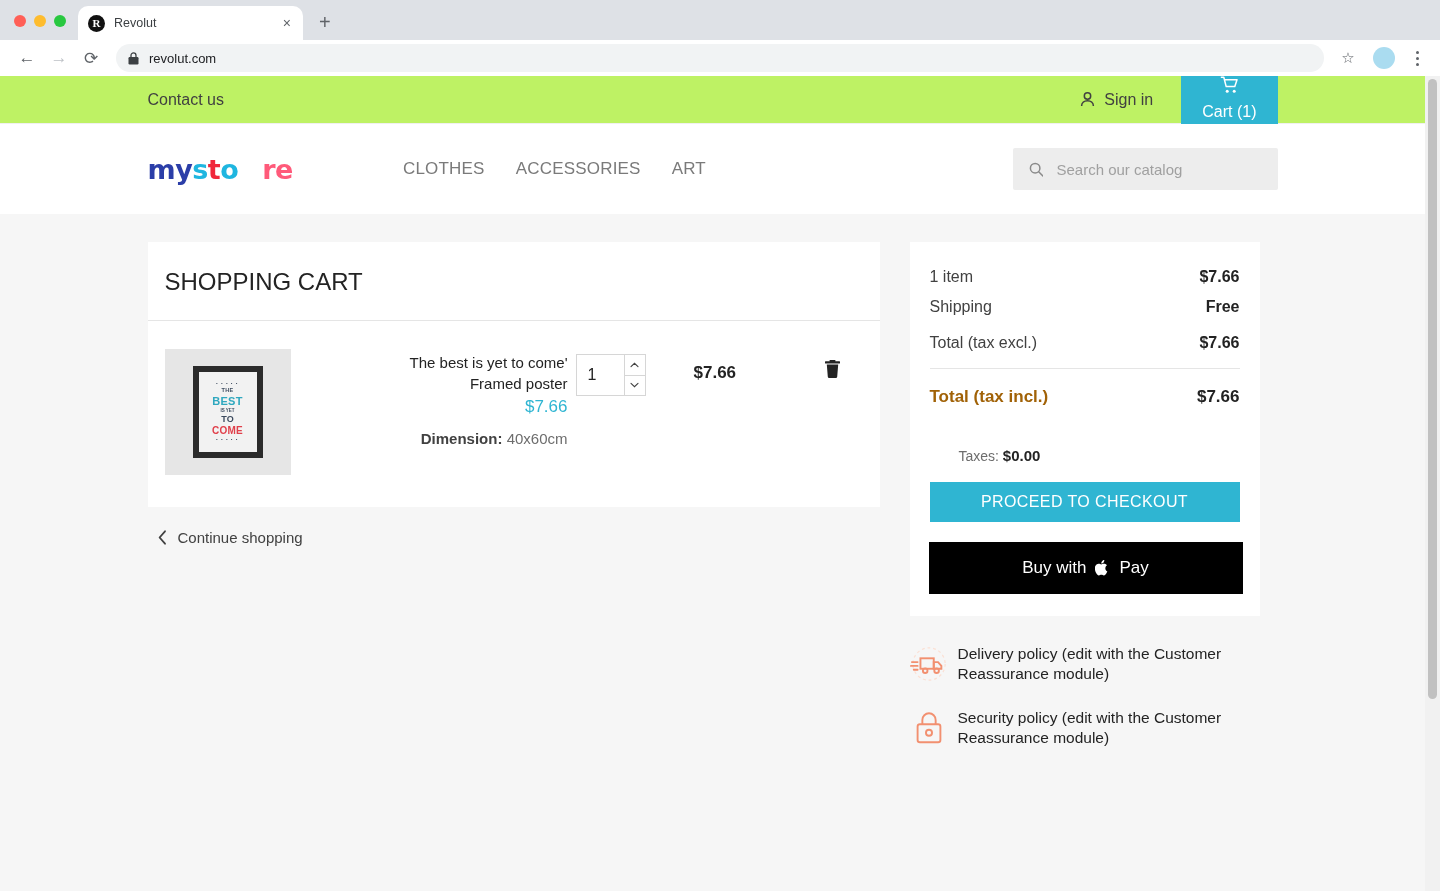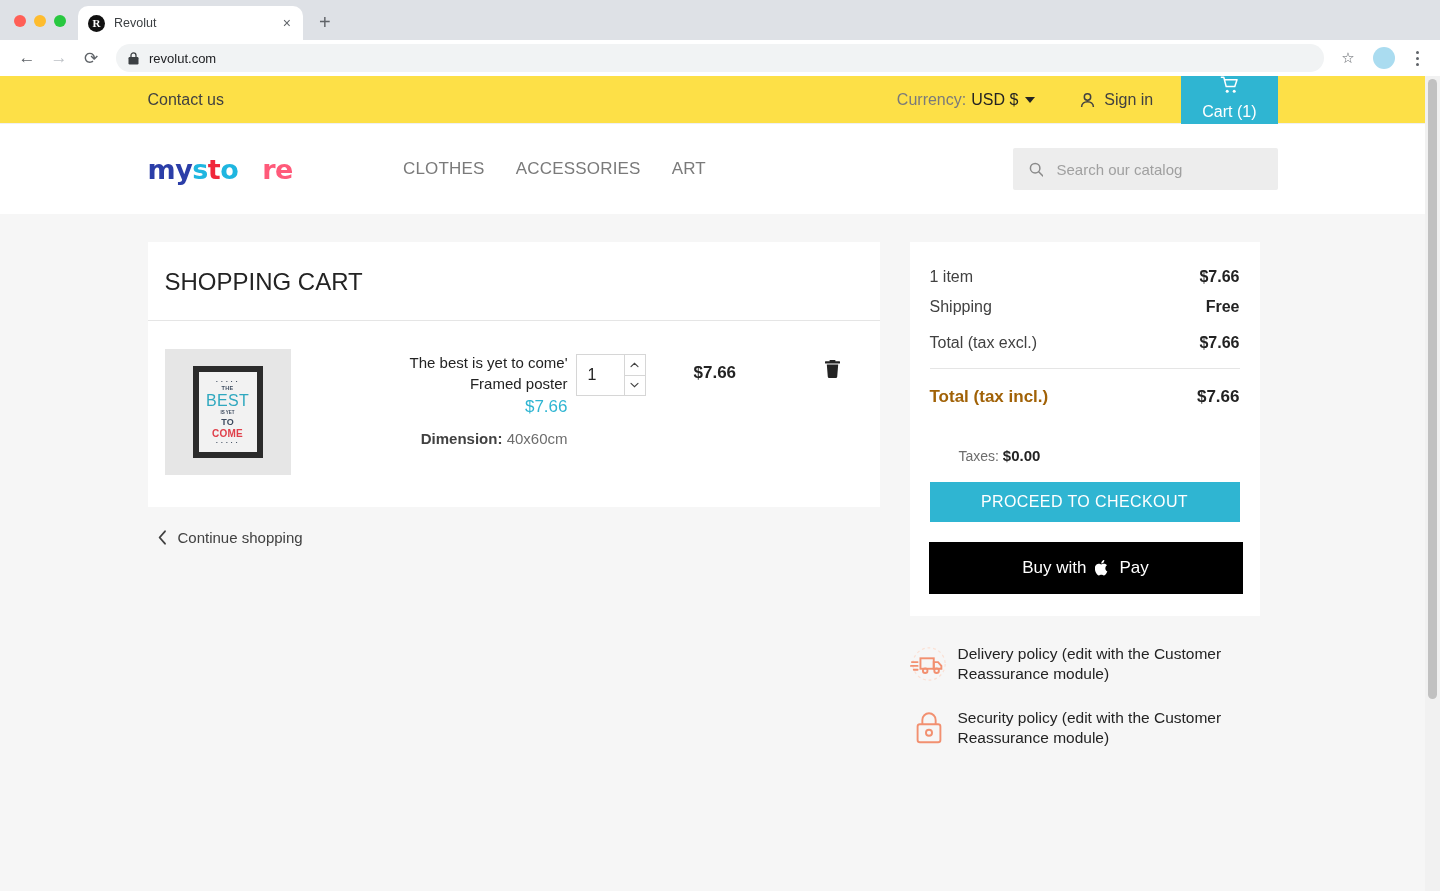--- a/index.html
+++ b/index.html
@@ -52,21 +52,21 @@
   .viewport {
     position: absolute; top: 76px; left: 0;
     width: 1440px; height: 815px; background: #f6f6f6; overflow: hidden;
   }
   .scrollbar { position: absolute; top: 0; right: 0; width: 15px; height: 815px; background: #f1f1f1; }
   .scrollbar .thumb { position: absolute; top: 3px; left: 3px; width: 9px; height: 620px; background: #c1c1c1; border-radius: 5px; }
   .page { width: 1425px; height: 815px; position: relative; }
 
   
   .topbar {
-    height: 48px; background: #fde047; display: flex; align-items: flex-start;
+    height: 48px; background: #bef264; display: flex; align-items: center;
     border-bottom: 1px solid #f0f0f0;
   }
   .topbar-inner { width: 1130px; margin: 0 auto; display: flex; align-items: center; height: 48px; }
   .contact-us { font-size: 16px; color: #414141; }
   .topbar-right { margin-left: auto; display: flex; align-items: stretch; height: 48px; }
   .currency { display: flex; align-items: center; font-size: 16px; color: #414141; gap: 0px; }
   .currency .lbl { color: #7a7a7a; }
   .currency .val { color: #232323; margin-left: 5px; }
   .caret { margin-left: 7px; width: 0; height: 0; border-left: 5px solid transparent; border-right: 5px solid transparent; border-top: 6px solid #232323; }
   .signin { display: flex; align-items: center; gap: 8px; font-size: 16px; color: #414141; margin-left: 44px; }
@@ -98,21 +98,21 @@
 
   .card { background: #fff; }
   .cart-title { font-size: 24px; color: #232323; padding: 26px 17px 24px 17px; border-bottom: 1px solid #e5e5e5; font-weight: normal; }
 
   .cart-row { display: flex; align-items: flex-start; padding: 28px 17px 32px 17px; }
   .thumb { width: 126px; height: 126px; background: #e6e6e6; display: flex; align-items: center; justify-content: center; flex: none; }
   .poster-frame { width: 70px; height: 92px; background: #2b2b2b; padding: 6px; }
   .poster-mat { width: 100%; height: 100%; background: #f2f2f2; padding: 7px 6px; display: flex; flex-direction: column; align-items: center; justify-content: center; gap: 2px; }
   .p-dots { font-size: 4px; color: #3c4a5e; letter-spacing: 1.2px; line-height: 1; }
   .p-the { font-size: 5.5px; font-weight: bold; color: #3c4a5e; letter-spacing: 0.3px; line-height: 1; }
-  .p-best { font-size: 16px; font-weight: normal; color: #2fa8bf; letter-spacing: 0.3px; line-height: 1; }
+  .p-best { font-size: 11px; font-weight: bold; color: #2fa8bf; letter-spacing: 0.3px; line-height: 1; }
   .p-yet { font-size: 4.5px; font-weight: bold; color: #3c4a5e; line-height: 1; }
   .p-to { font-size: 9px; font-weight: bold; color: #3c4a5e; line-height: 1; }
   .p-come { font-size: 10px; font-weight: bold; color: #e0404b; letter-spacing: 0.2px; line-height: 1; }
 
   .prod-info { margin-left: 45px; padding-top: 4px; width: 232px; text-align: right; }
   .prod-name { font-size: 15px; color: #232323; line-height: 1.38; font-weight: 500; }
   .prod-price { font-size: 17px; color: #2fb5d2; margin-top: 3px; font-weight: 500; }
   .prod-attr { font-size: 15px; color: #414141; margin-top: 13px; }
   .prod-attr b { font-weight: 700; }
   .prod-attr span { color: #6d6d6d; }
@@ -201,25 +201,20 @@
       </div>
   </div>
 
   <div class="viewport">
     <div class="page">
 
       <div class="topbar">
         <div class="topbar-inner">
           <a class="contact-us">Contact us</a>
           <div class="topbar-right">
-            <div class="currency">
-              <span class="lbl">Currency:</span>
-              <span class="val">USD $</span>
-              <span class="caret"></span>
-            </div>
             <a class="signin">
               <svg width="17" height="17" viewBox="0 0 17 17">
                 <circle cx="8.5" cy="5" r="3.2" fill="none" stroke="#414141" stroke-width="1.5"></circle>
                 <path d="M2.6 15c0-3.4 2.7-5.3 5.9-5.3s5.9 1.9 5.9 5.3" fill="none" stroke="#414141" stroke-width="1.5"></path>
               </svg>
               <span>Sign in</span>
             </a>
             <a class="cart-btn">
               <svg width="19" height="18" viewBox="0 0 19 18">
                 <path d="M0.8 1.2h3l2.4 9.4h8.6l2.2-6.8H4.6" fill="none" stroke="#fff" stroke-width="1.5" stroke-linejoin="round"></path>

